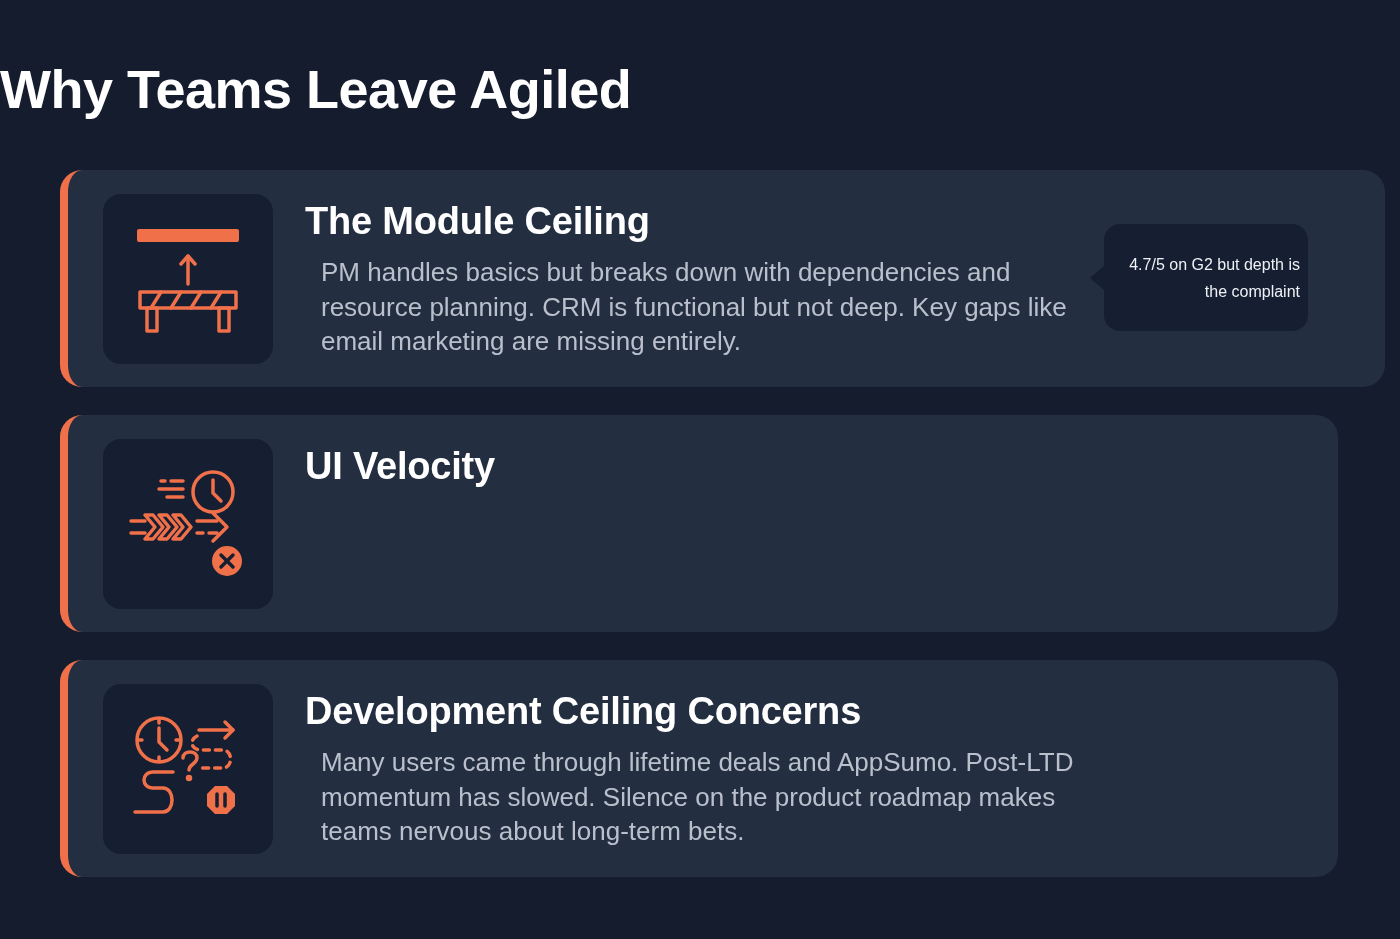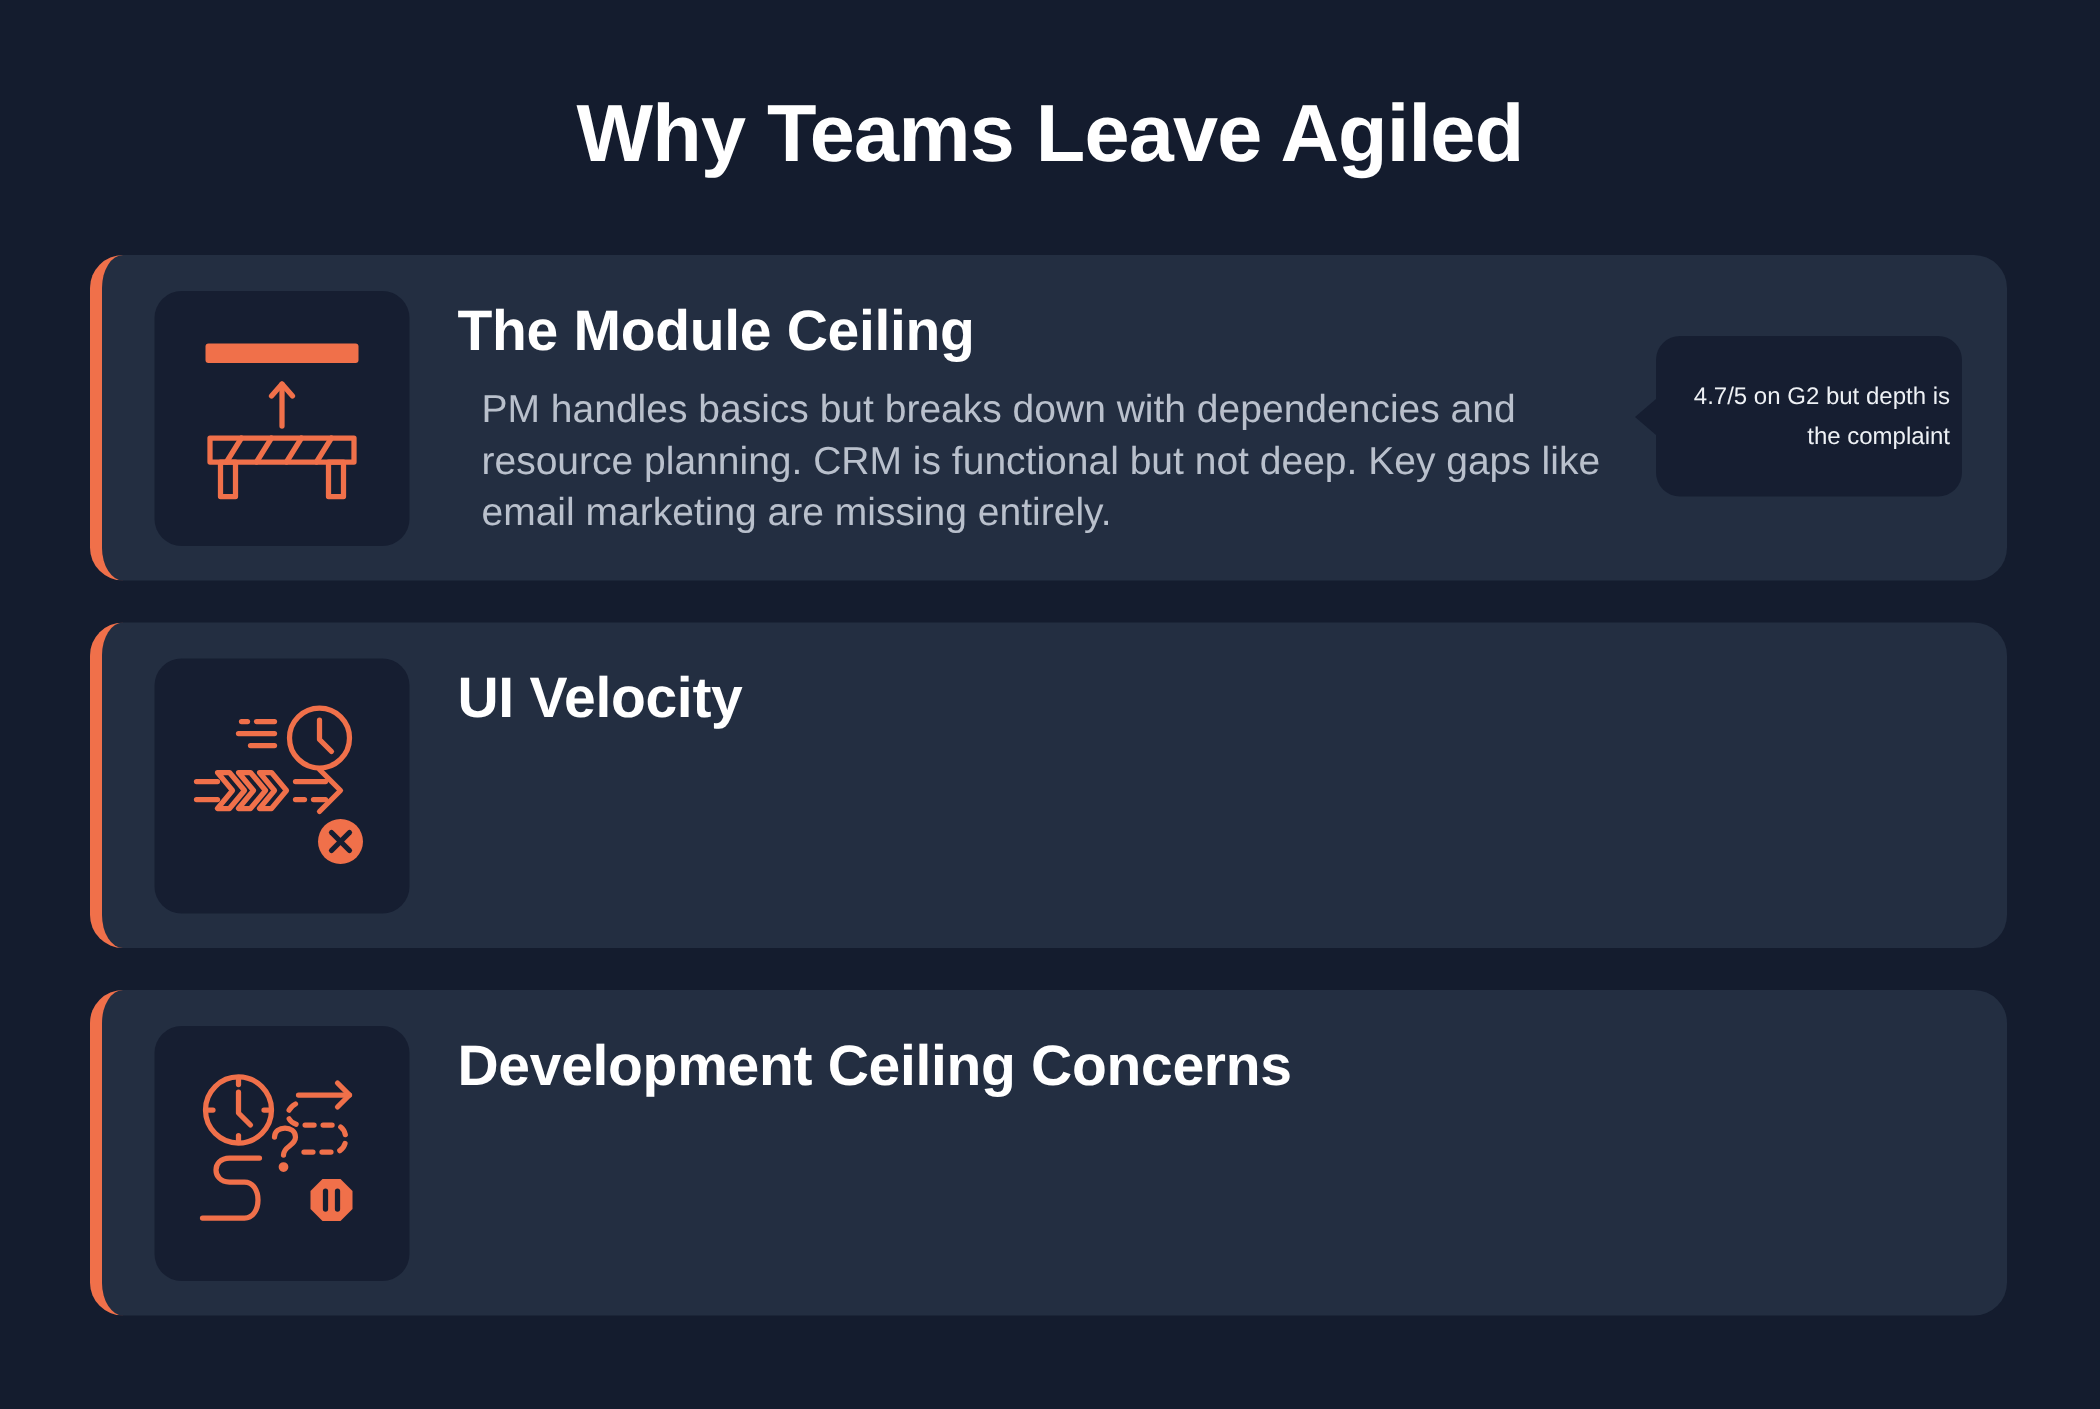--- a/index.html
+++ b/index.html
@@ -5,21 +5,21 @@
   html, body { margin: 0; padding: 0; }
   body {
     width: 1400px; height: 939px; overflow: hidden;
     background: #141c2e;
     font-family: "Liberation Sans", "DejaVu Sans", sans-serif;
     color: #ffffff;
     position: relative;
   }
   .title {
     position: absolute; left: 0; right: 0; top: 58px;
-    text-align: center; font-size: 54px; font-weight: 700;
+    font-size: 54px; font-weight: 700;
     letter-spacing: -0.5px; color: #ffffff;
   }
   .card {
     position: absolute; left: 60px; width: 1278px; height: 217px;
     border-radius: 22px;
     background: #232e41;
     box-shadow: -8px 0 0 0 #f0704a inset;
   }
   .card::before {
     content: ""; position: absolute; left: 0; top: 0; bottom: 0; width: 30px;
@@ -54,21 +54,21 @@
     margin-top: -12px; width: 0; height: 0;
     border-top: 12px solid transparent; border-bottom: 12px solid transparent;
     border-right: 14px solid #161e31;
   }
 </style>
 </head>
 <body>
 
 <div class="title">Why Teams Leave Agiled</div>
 
-<div class="card" style="top:170px;">
+<div class="card" style="top:170px;padding-left:47px;">
   <div class="icon-box">
     <svg viewBox="0 0 130 130" fill="none" stroke="#f0704a" stroke-width="3.5" stroke-linecap="round" stroke-linejoin="round">
       <rect x="14" y="15" width="102" height="13" rx="2" fill="#f0704a" stroke="none"></rect>
       <line x1="65" y1="70" x2="65" y2="42"></line>
       <polyline points="58,50 65,42 72,50"></polyline>
       <rect x="17" y="78" width="96" height="16"></rect>
       <line x1="28" y1="94" x2="38" y2="78"></line>
       <line x1="48" y1="94" x2="58" y2="78"></line>
       <line x1="68" y1="94" x2="78" y2="78"></line>
       <line x1="88" y1="94" x2="98" y2="78"></line>
@@ -123,13 +123,14 @@
       <path d="M74,32 C66,36 68,46 78,46 L100,46 C110,46 110,64 100,64 L78,64" stroke-dasharray="6 6"></path>
       <path d="M60,54 C60,46 74,46 74,54 C74,60 66,60 66,66"></path>
       <circle cx="66" cy="74" r="1.5" fill="#f0704a"></circle>
       <path d="M50,68 L30,68 C18,68 18,84 30,84 L40,84 C52,84 52,108 40,108 L12,108"></path>
       <polygon points="92,82 104,82 112,90 112,102 104,110 92,110 84,102 84,90" fill="#f0704a" stroke="none"></polygon>
       <line x1="94" y1="90" x2="94" y2="102" stroke="#161e31"></line>
       <line x1="102" y1="90" x2="102" y2="102" stroke="#161e31"></line>
     </svg>
   </div>
   <div class="card-title">Development Ceiling Concerns</div>
+  <div class="card-body">Many users came through lifetime deals and AppSumo. Post-LTD momentum has slowed. Silence on the product roadmap makes teams nervous about long-term bets.</div>
 </div>
 
 </body></html>

